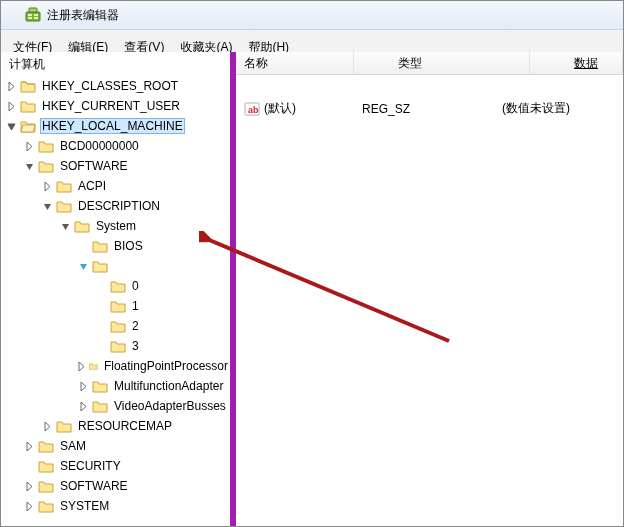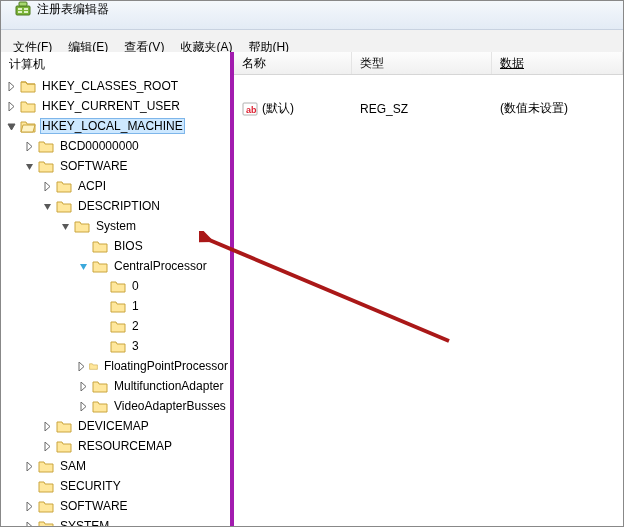--- a/index.html
+++ b/index.html
@@ -1,36 +1,36 @@
 <!DOCTYPE html>
 <html><head>
 <meta charset="utf-8">
 <style>
   html,body{margin:0;padding:0;font-family:"Microsoft YaHei","Segoe UI",Tahoma,sans-serif;font-size:12px;color:#000;background:#fff;}
   .window{width:624px;height:527px;position:relative;border:1px solid #888;box-sizing:border-box;background:#fff;overflow:hidden;}
-  .titlebar{height:28px;background:linear-gradient(#f4f8fc,#e3ebf5);display:flex;align-items:flex-start;padding:0 14px;border-bottom:1px solid #c8d2e0;}
+  .titlebar{height:28px;background:linear-gradient(#f4f8fc,#e3ebf5);display:flex;align-items:center;padding:0 24px;border-bottom:1px solid #c8d2e0;}
   .titlebar .app-icon{width:16px;height:16px;margin-right:6px;}
   .titlebar .title{font-size:12px;}
   .menubar{height:22px;background:#f2f2f2;display:flex;align-items:center;padding:6px 4px;border-bottom:1px solid #d6d6d6;}
   .menubar .item{padding:2px 8px;cursor:default;}
   .menubar .item u{text-decoration:underline;}
   .body{position:absolute;top:51px;left:0;right:0;bottom:0;display:flex;}
-  .tree-pane{width:229px;border-right:4px solid #a21caf;background:#fff;overflow:hidden;}
+  .tree-pane{width:229px;border-right:6px solid #a21caf;background:#fff;overflow:hidden;}
   .tree-header{height:22px;padding:4px 8px 0 8px;font-size:12px;box-sizing:border-box;}
   .tree{padding:2px 0;white-space:nowrap;}
   .row{display:flex;align-items:center;height:20px;padding-left:4px;}
   .exp{width:12px;height:12px;display:inline-flex;align-items:center;justify-content:center;margin-right:2px;cursor:pointer;}
   .exp svg{width:9px;height:9px;}
   .spacer{display:inline-block;width:14px;height:12px;}
   .folder{width:16px;height:14px;margin:0 4px 0 1px;}
   .label{padding:1px 2px;}
   .label.sel{background:#cde8ff;border:1px solid #7eb6ea;padding:0 1px;}
   .children{padding-left:18px;}
   .list-pane{flex:1;background:#fff;}
-  .list-header{display:flex;height:22px;border-bottom:1px solid #d6d6d6;background:linear-gradient(#fdfdfd,#f0f0f0);}
+  .list-header{display:flex;height:22px;border-bottom:1px solid #d6d6d6;background:linear-gradient(#fdfdfd,#f0f0f0);gap:36px;}
   .col{padding:3px 8px;border-right:1px solid #e4e4e4;font-size:12px;box-sizing:border-box;}
   .col.c1{width:118px;}
   .col.c2{width:140px;}
   .col.c3{flex:1;text-decoration:underline;}
   .list-row{display:flex;height:20px;align-items:center;}
   .list-row .cell{padding:4px 8px;box-sizing:border-box;font-size:12px;margin-top:47px;}
   .cell.c1{width:118px;display:flex;align-items:center;}
   .cell.c2{width:140px;}
   .cell.c3{flex:1;}
   .val-icon{width:16px;height:16px;margin-right:4px;}
@@ -183,21 +183,20 @@
 
                 <div class="row">
                   <span class="exp">
                       <svg viewBox="0 0 9 9">
                         <path d="M1 2 L8 2 L4.5 8 Z" fill="#3ba8db"></path>
                       </svg>
                     </span>
                   <svg class="folder" viewBox="0 0 16 14">
                       <path d="M1 3h5l1 2h8v8H1z" fill="#ffe79c" stroke="#caa53e"></path>
                     </svg>
-                  <span class="label">CentralProcessor</span>
                 </div>
 
                 <div class="children">
                   <div class="row">
                       <span class="spacer"></span>
                       <svg class="folder" viewBox="0 0 16 14">
                         <path d="M1 3h5l1 2h8v8H1z" fill="#ffe79c" stroke="#caa53e"></path>
                       </svg>
                       <span class="label">0</span>
                     </div>
@@ -256,31 +255,20 @@
                     </span>
                   <svg class="folder" viewBox="0 0 16 14">
                       <path d="M1 3h5l1 2h8v8H1z" fill="#ffe79c" stroke="#caa53e"></path>
                     </svg>
                   <span class="label">VideoAdapterBusses</span>
                 </div>
 
               </div>
             </div>
 
-            <div class="row">
-              <span class="exp">
-                  <svg viewBox="0 0 9 9">
-                    <path d="M2 0 L7 4.5 L2 9 Z" fill="none" stroke="#6b6b6b"></path>
-                  </svg>
-                </span>
-              <svg class="folder" viewBox="0 0 16 14">
-                  <path d="M1 3h5l1 2h8v8H1z" fill="#ffe79c" stroke="#caa53e"></path>
-                </svg>
-              <span class="label">DEVICEMAP</span>
-            </div>
 
             <div class="row">
               <span class="exp">
                   <svg viewBox="0 0 9 9">
                     <path d="M2 0 L7 4.5 L2 9 Z" fill="none" stroke="#6b6b6b"></path>
                   </svg>
                 </span>
               <svg class="folder" viewBox="0 0 16 14">
                   <path d="M1 3h5l1 2h8v8H1z" fill="#ffe79c" stroke="#caa53e"></path>
                 </svg>

